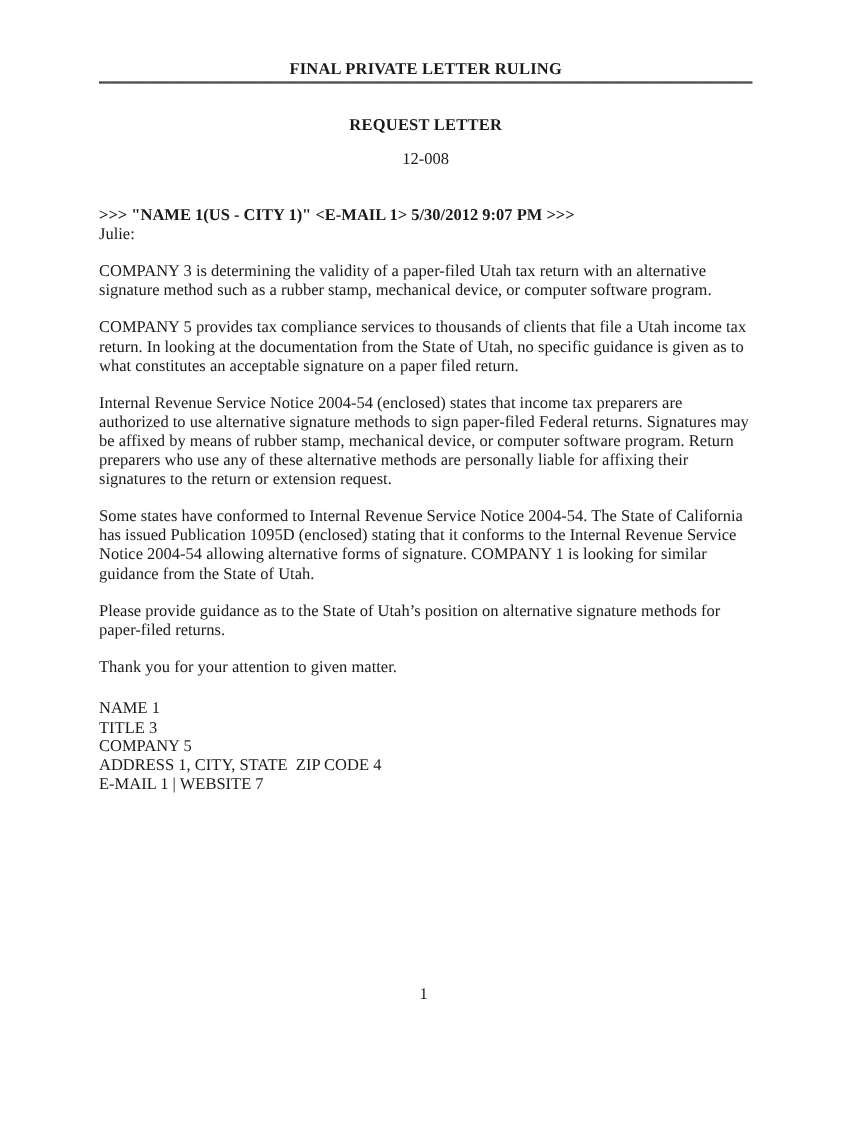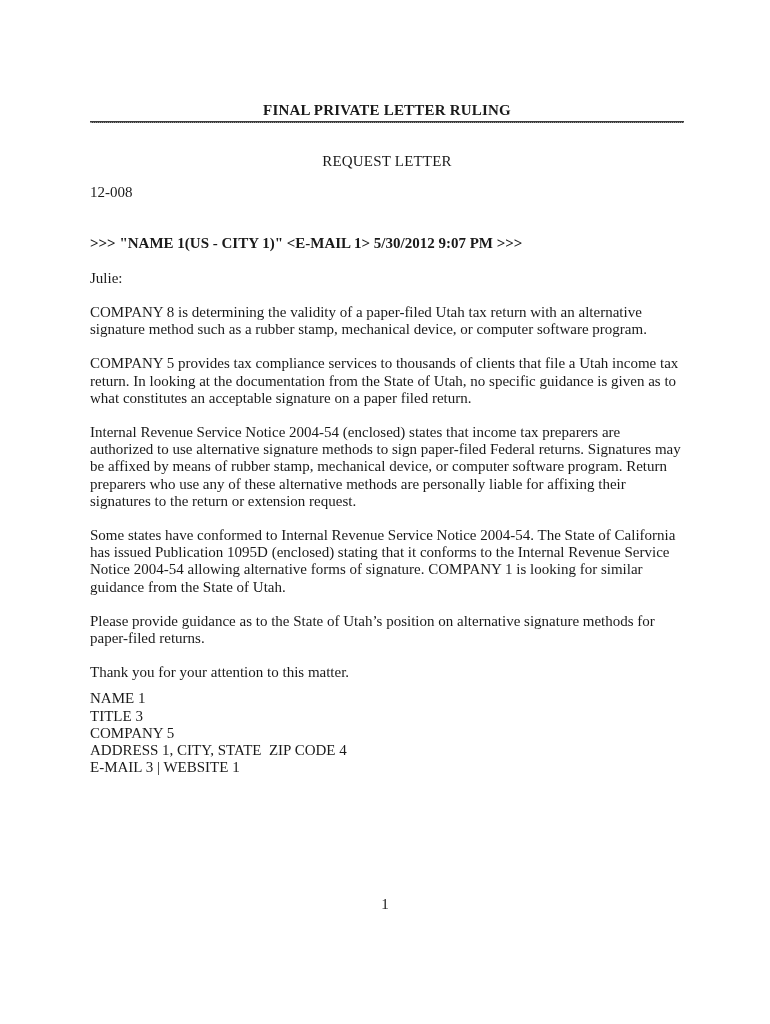--- a/index.html
+++ b/index.html
@@ -7,50 +7,50 @@
   body {
     font-family: "Liberation Serif", "DejaVu Serif", serif;
     width: 770px; height: 1024px;
     margin: 0;
   }
   .page {
     position: relative;
     width: 770px; height: 1024px;
     background: #ffffff;
     color: #1a1a1a;
-    padding: 102px 86px 0 90px;
+    padding: 55px 86px 0 90px;
     font-size: 15px;
     line-height: 17.2px;
     overflow: hidden;
   }
   .doc-title {
     text-align: center;
     font-weight: bold;
     letter-spacing: 0.2px;
   }
   .title-rule {
     margin-top: 2px;
     height: 2px;
     background: #3b3b3b;
     border-bottom: 1px dotted #8f8f8f;
   }
   .doc-subtitle {
     margin-top: 30px;
     text-align: center;
-    font-weight: normal;
+    font-weight: bold;
     letter-spacing: 0.2px;
   }
-  .ruling-number { margin-top: 14px; }
+  .ruling-number { margin-top: 14px; text-align: center; }
   .email-header {
     margin-top: 33px;
     font-weight: bold;
   }
-  .salutation { margin-top: 18px; }
+  .salutation { }
   .body-paragraph { margin-top: 17px; }
-  .signature-block { margin-top: 9px; }
+  .signature-block { margin-top: 20px; }
   .signature-block div { white-space: pre-wrap; }
   .page-footer {
     position: absolute;
     top: 896px;
     left: 0;
     width: 770px;
     text-align: center;
   }
 </style>
 </head>
@@ -62,35 +62,35 @@
   <div class="title-rule"></div>
 
   <div class="doc-subtitle">REQUEST LETTER</div>
 
   <div class="ruling-number">12-008</div>
 
   <div class="email-header">&gt;&gt;&gt; "NAME 1(US - CITY 1)" &lt;E-MAIL 1&gt; 5/30/2012 9:07 PM &gt;&gt;&gt;</div>
 
   <div class="salutation">Julie:</div>
 
-  <p class="body-paragraph">COMPANY 8 is determining the validity of a paper-filed Utah tax return with an alternative signature method such as a rubber stamp, mechanical device, or computer software program.</p>
+  <p class="body-paragraph">COMPANY 3 is determining the validity of a paper-filed Utah tax return with an alternative signature method such as a rubber stamp, mechanical device, or computer software program.</p>
 
   <p class="body-paragraph">COMPANY 5 provides tax compliance services to thousands of clients that file a Utah income tax return. In looking at the documentation from the State of Utah, no specific guidance is given as to what constitutes an acceptable signature on a paper filed return.</p>
 
   <p class="body-paragraph">Internal Revenue Service Notice 2004-54 (enclosed) states that income tax preparers are authorized to use alternative signature methods to sign paper-filed Federal returns. Signatures may be affixed by means of rubber stamp, mechanical device, or computer software program. Return preparers who use any of these alternative methods are personally liable for affixing their signatures to the return or extension request.</p>
 
   <p class="body-paragraph">Some states have conformed to Internal Revenue Service Notice 2004-54. The State of California has issued Publication 1095D (enclosed) stating that it conforms to the Internal Revenue Service Notice 2004-54 allowing alternative forms of signature. COMPANY 1 is looking for similar guidance from the State of Utah.</p>
 
   <p class="body-paragraph">Please provide guidance as to the State of Utah’s position on alternative signature methods for paper-filed returns.</p>
 
-  <p class="body-paragraph">Thank you for your attention to this matter.</p>
+  <p class="body-paragraph">Thank you for your attention to given matter.</p>
 
   <div class="signature-block">
     <div>NAME 1</div>
     <div>TITLE 3</div>
     <div>COMPANY 5</div>
     <div>ADDRESS 1, CITY, STATE  ZIP CODE 4</div>
-    <div>E-MAIL 3 | WEBSITE 1</div>
+    <div>E-MAIL 1 | WEBSITE 7</div>
   </div>
 
   <div class="page-footer">1</div>
 
 </div>
 
 </body></html>

